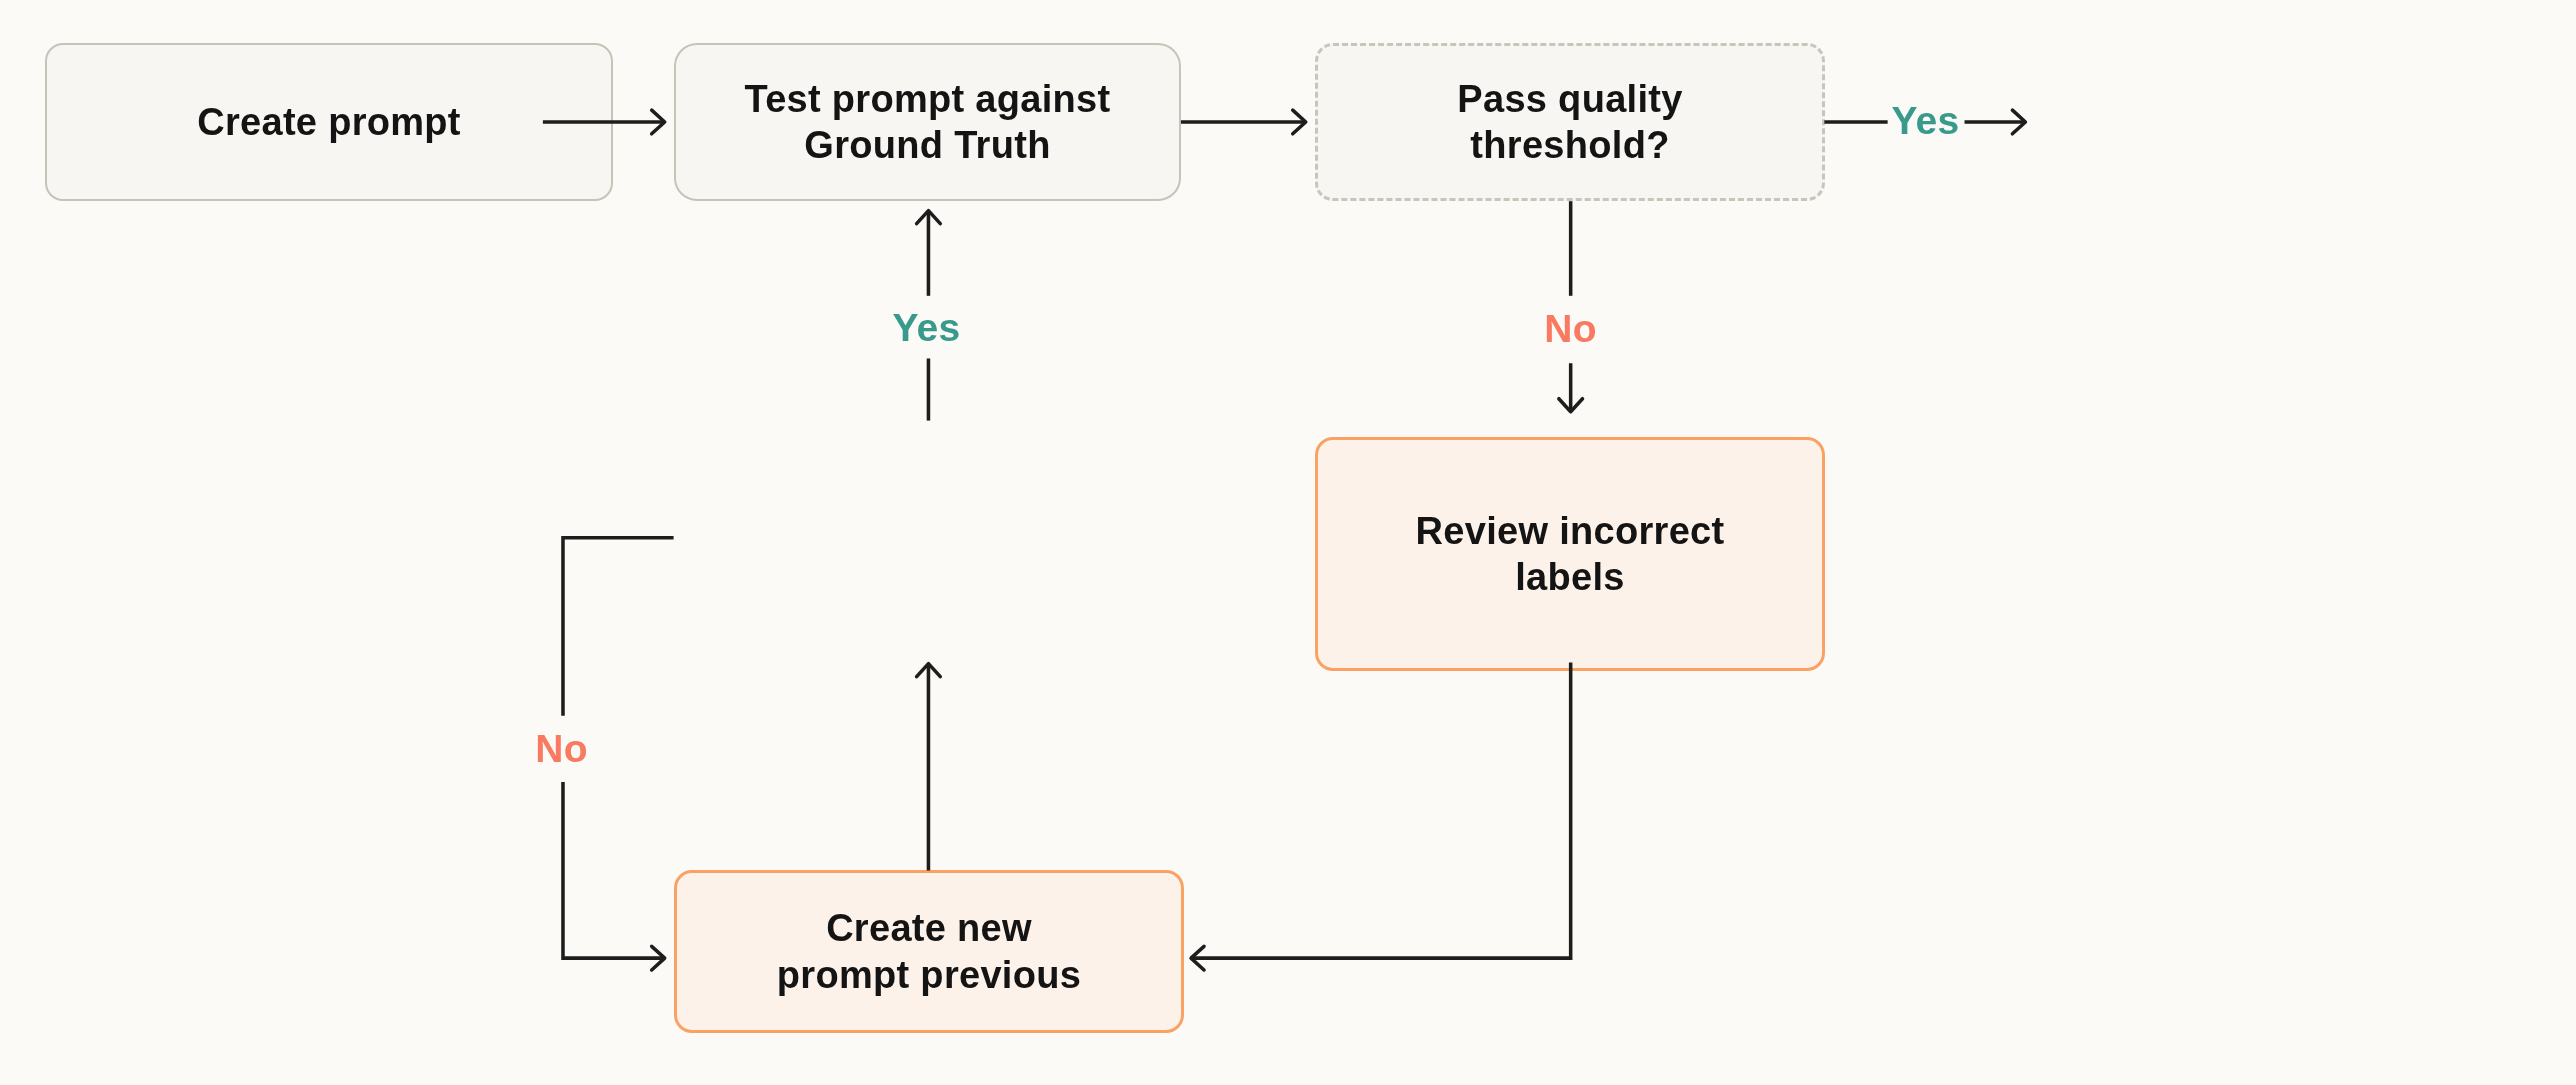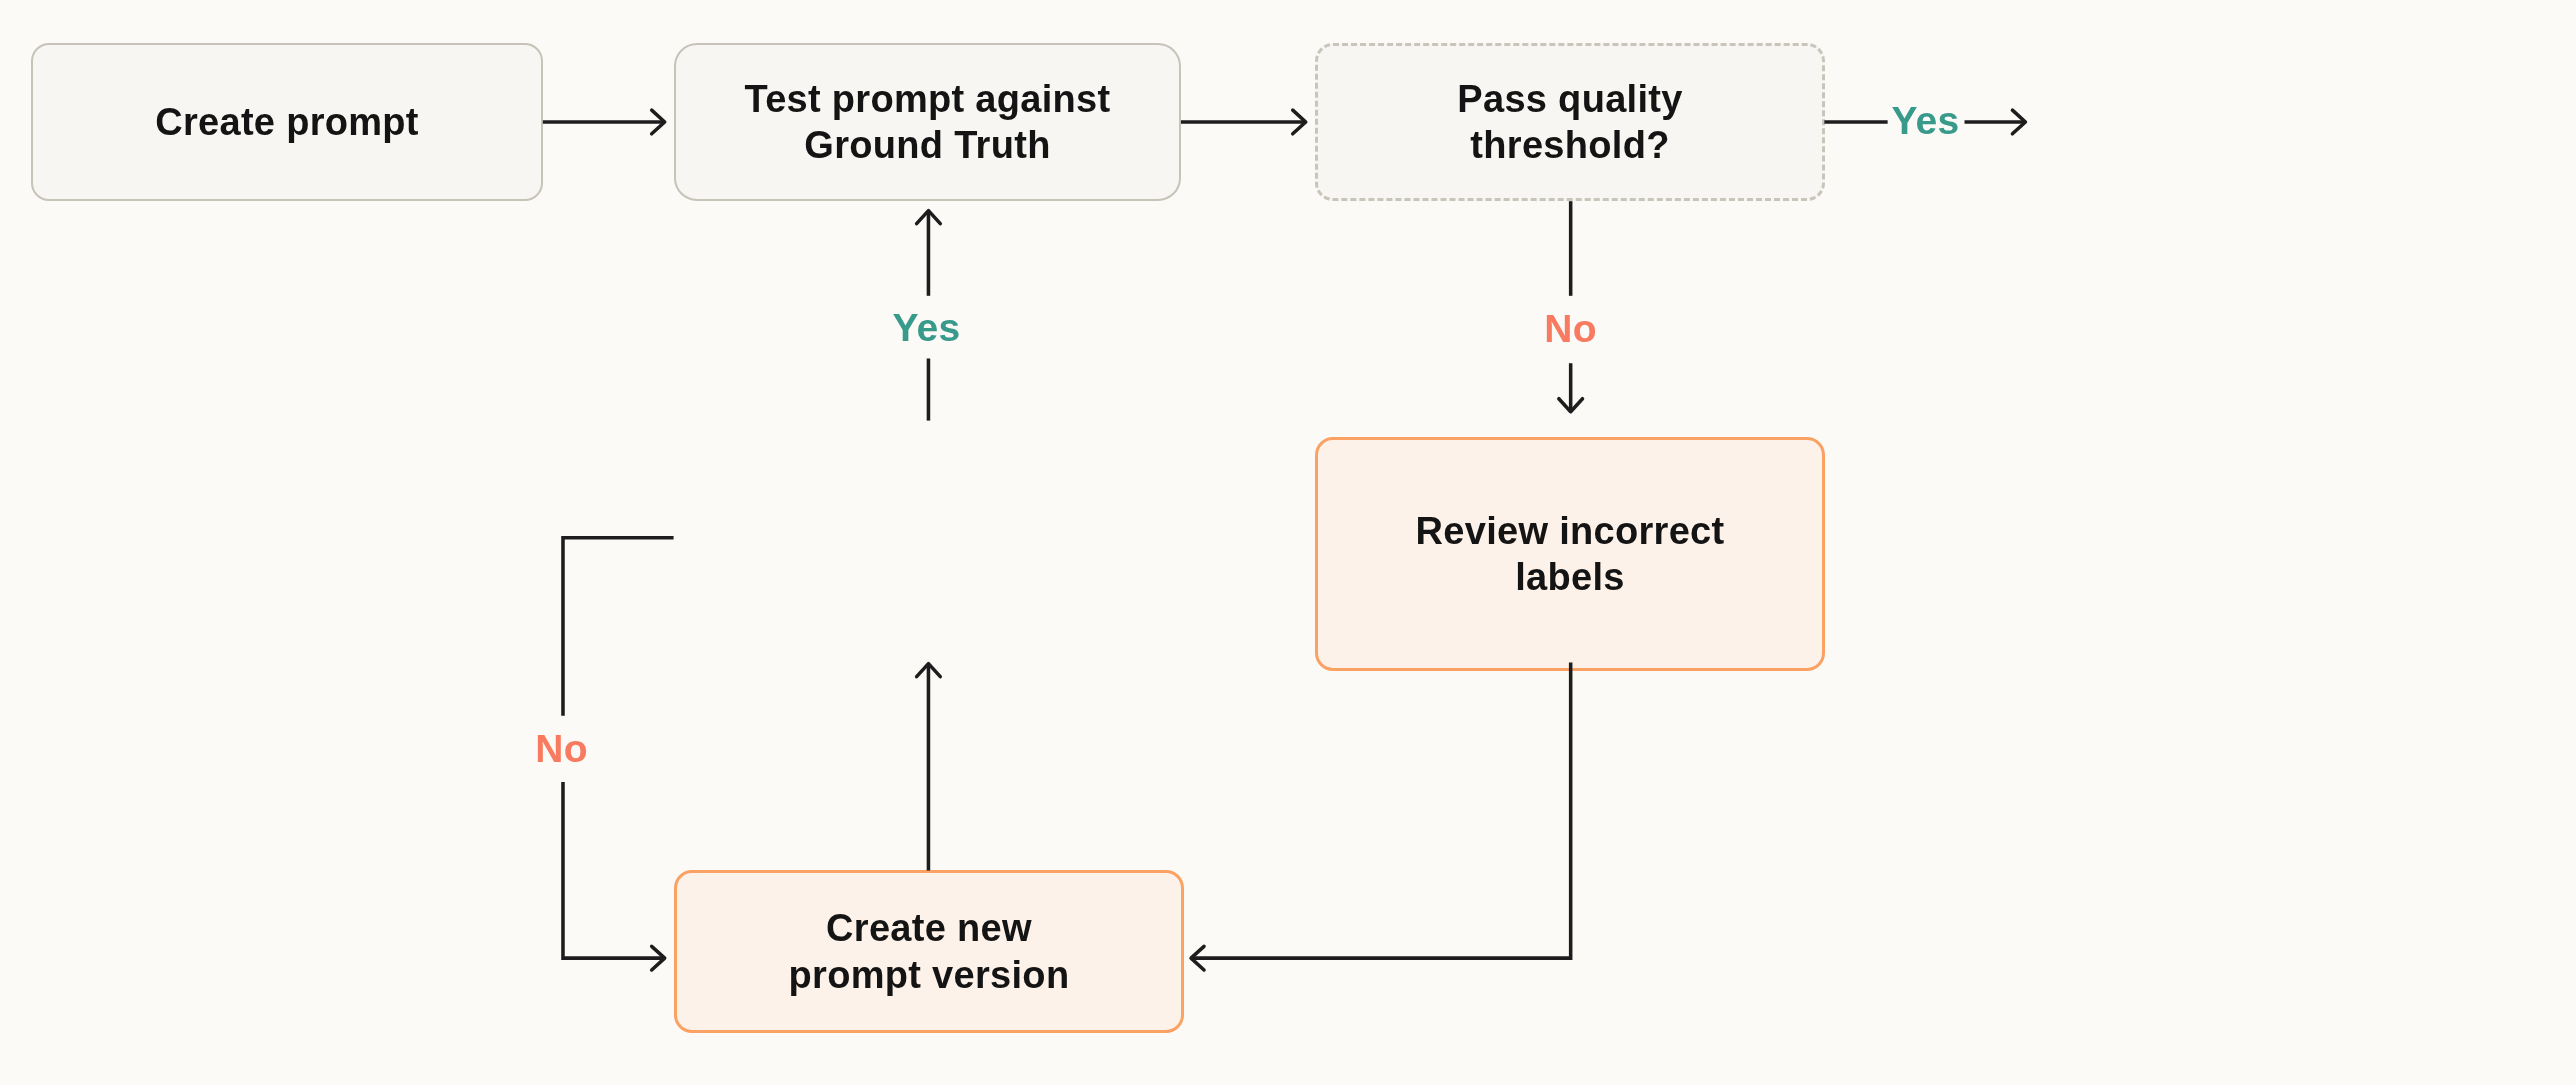--- a/index.html
+++ b/index.html
@@ -88,21 +88,21 @@
       <path d="M2656 614 V696" marker-end="url(#arrow)"></path>
       <path d="M1570 711 V606"></path>
       <path d="M1570 500 V356" marker-end="url(#arrow)"></path>
       <path d="M1570 1472 V1122" marker-end="url(#arrow)"></path>
       <path d="M1139 909 H952 V1210"></path>
       <path d="M952 1322 V1620 H1124" marker-end="url(#arrow)"></path>
       <path d="M2656 1120 V1620 H2014" marker-end="url(#arrow)"></path>
     </g>
   </svg>
 
-  <div class="node v-neutral" style="left:31px; top:43px; width:512px; height:158px;">
+  <div class="node v-neutral" style="left:45px; top:43px; width:568px; height:158px;">
     <span>Create prompt</span>
   </div>
 
   <div class="node v-neutral" style="left:674px; top:43px; width:507px; height:158px;border-radius:23px;">
     <span>Test prompt against
 Ground Truth</span>
   </div>
 
   <div class="node v-dashed" style="left:1315px; top:43px; width:510px; height:158px;">
     <span>Pass quality
@@ -111,21 +111,21 @@
 
 
 
   <div class="node v-orange" style="left:1315px; top:420px; width:510px; height:234px;margin-top:17px;">
     <span>Review incorrect
 labels</span>
   </div>
 
   <div class="node v-orange" style="left:674px; top:870px; width:510px; height:163px;">
     <span>Create new
-prompt version</span>
+prompt previous</span>
   </div>
 
   <div class="edge-label c-yes" style="left:1884px; top:90px; width:83px; height:62px;">Yes</div>
 
   <div class="edge-label c-no" style="left:1523px; top:298px; width:95px; height:62px;">No</div>
 
   <div class="edge-label c-yes" style="left:879px; top:297px; width:95px; height:62px;">Yes</div>
 
   <div class="edge-label c-no" style="left:514px; top:718px; width:95px; height:62px;">No</div>
 

